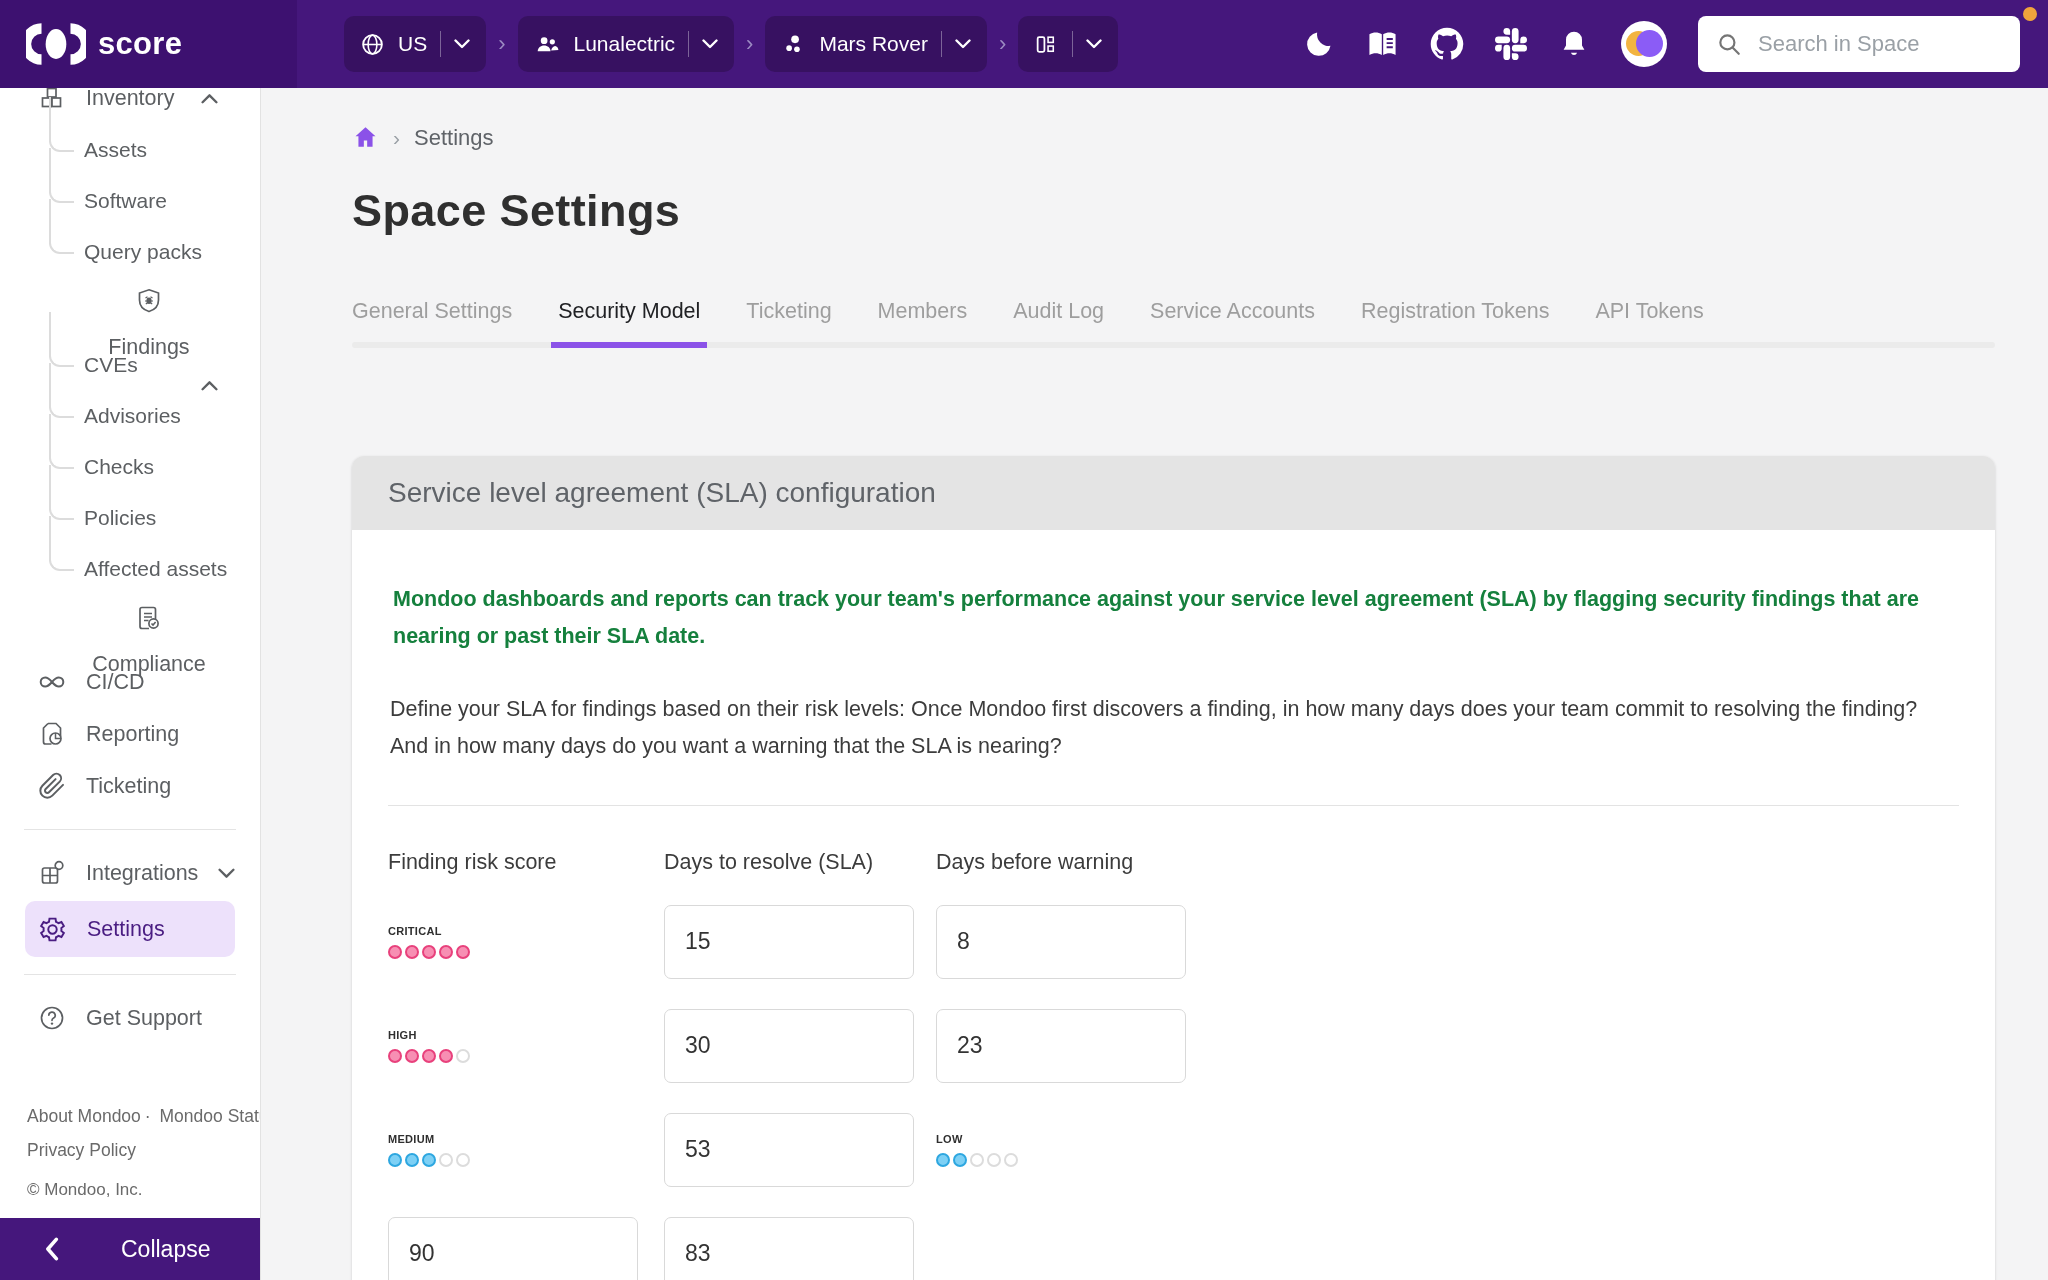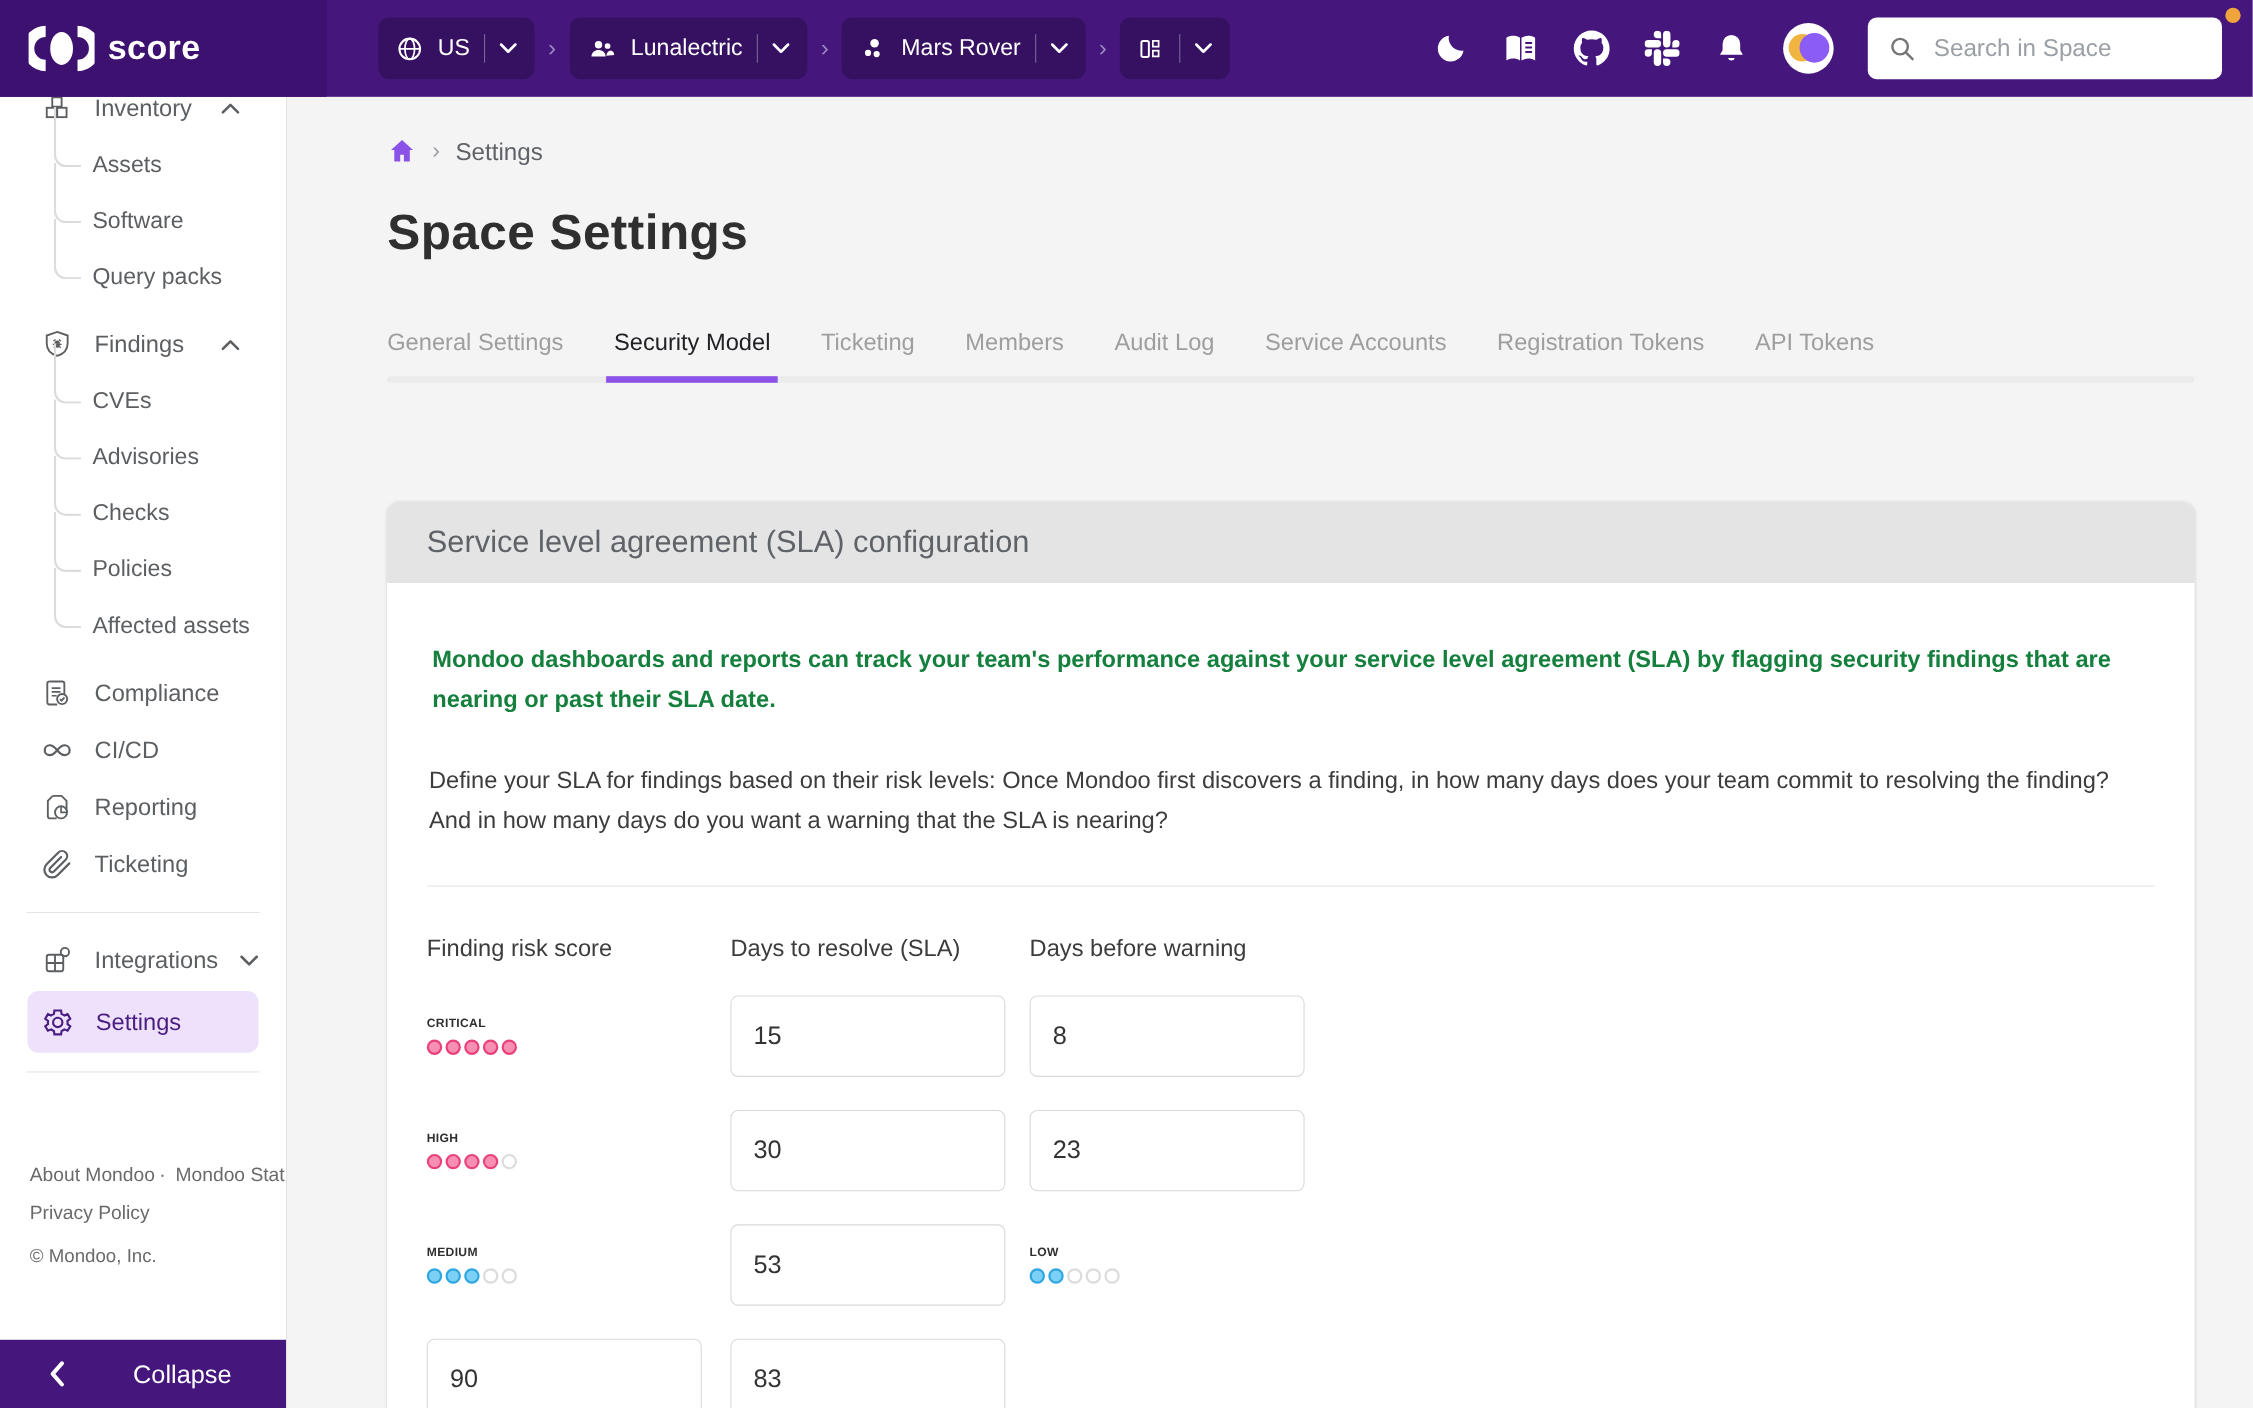--- a/index.html
+++ b/index.html
@@ -19,27 +19,27 @@
   .top-right{margin-left:auto;display:flex;align-items:center;gap:31px;padding-right:28px;}
   .tb-icon{display:flex;align-items:center;justify-content:center;cursor:pointer;}
   .avatar{width:46px;height:46px;border-radius:50%;background:#fff;position:relative;overflow:hidden;flex-shrink:0;}
   .av-sun{position:absolute;left:5px;top:10px;width:25px;height:25px;border-radius:50%;background:#f2b441;}
   .av-moon{position:absolute;right:4px;top:9px;width:27px;height:27px;border-radius:50%;background:#8b5cf6;}
   .search{width:322px;height:56px;background:#fff;border-radius:8px;display:flex;align-items:center;gap:14px;padding:0 18px;justify-content:flex-end;}
   .search input{border:none;outline:none;font-size:22px;color:#444;width:100%;font-family:inherit;background:transparent;}
   .search input::placeholder{color:#9aa0a6;}
   .alert-dot{position:absolute;top:7px;right:11px;width:14px;height:14px;border-radius:50%;background:#f0a43c;z-index:40;}
   
-  .sidebar{position:absolute;top:88px;left:0;bottom:0;width:261px;background:#fff;border-right:1px solid #e2e2e2;display:flex;flex-direction:column;overflow:hidden;z-index:10;gap:48px;}
+  .sidebar{position:absolute;top:88px;left:0;bottom:0;width:261px;background:#fff;border-right:1px solid #e2e2e2;display:flex;flex-direction:column;overflow:hidden;z-index:10;}
   .nav{flex:1;overflow:hidden;margin-top:-16px;padding-top:0;}
   .nav-item{height:52px;display:flex;align-items:center;gap:20px;padding-left:38px;font-size:21.5px;color:#5c5f62;cursor:pointer;}
   .nav-item .chev{margin-left:auto;margin-right:42px;}
   .sub{height:51px;display:flex;align-items:center;padding-left:84px;font-size:21px;color:#5c5f62;position:relative;cursor:pointer;}
   .sub::before{content:'';position:absolute;left:49px;top:-27px;width:23px;height:53px;border-left:2px solid #dcdcdc;border-bottom:2px solid #dcdcdc;border-bottom-left-radius:11px;}
-  .gap-top{margin-top:10px;}
+  .gap-top{margin-top:10px;flex-direction:column;}
   .nav-div{height:1px;background:#e4e4e4;margin:17px 24px;}
   .settings-active{background:#ede1fb;border-radius:10px;margin:2px 25px 0 25px;height:56px;display:flex;align-items:center;gap:20px;padding-left:13px;color:#4a1d82;font-size:21.5px;cursor:pointer;}
   .side-foot{padding:4px 0 18px 27px;font-size:17.5px;color:#6a6a6a;flex-shrink:0;}
   .foot-links{width:265px;line-height:1.95;}
   .foot-links span{cursor:pointer;}
   .dotsep{margin:0 4px;cursor:default;}
   .copyright{margin-top:13px;font-size:17px;color:#6a6a6a;}
   .collapse-bar{height:62px;background:#45177c;color:#fff;display:flex;align-items:center;gap:62px;padding-left:44px;font-size:23px;flex-shrink:0;cursor:pointer;}
   
   .main{position:absolute;left:297px;top:88px;right:0;bottom:0;padding:0 53px 0 55px;}

